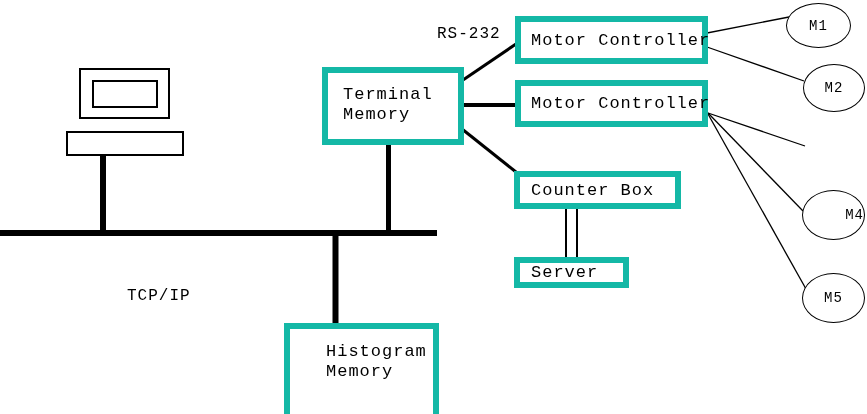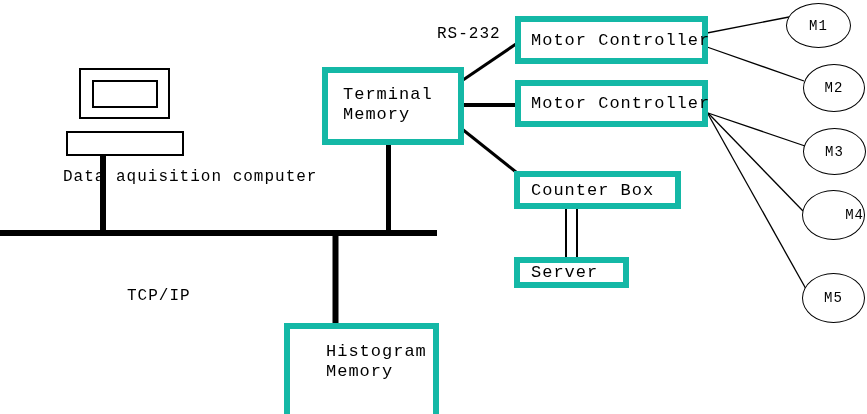--- a/index.html
+++ b/index.html
@@ -96,21 +96,20 @@
     <line x1="708" y1="113" x2="803" y2="211" stroke="#000" stroke-width="1.3"></line>
     <line x1="708" y1="114" x2="806" y2="289" stroke="#000" stroke-width="1.3"></line>
 
     <line x1="566" y1="208" x2="566" y2="258" stroke="#000" stroke-width="2"></line>
     <line x1="577" y1="208" x2="577" y2="258" stroke="#000" stroke-width="2"></line>
   </svg>
 
   <div class="monitor"></div>
   <div class="screen"></div>
   <div class="keyboard"></div>
-  <div class="lbl computer-label">Data aquisition computer</div>
 
   <div class="lbl rs232-label">RS-232</div>
   <div class="lbl tcpip-label">TCP/IP</div>
 
   <div class="node terminal-server multiline">
     <span>Terminal</span>
     <span>Memory</span>
   </div>
 
   <div class="node center-v mc1">
@@ -131,23 +130,20 @@
     <span>Histogram</span>
     <span>Memory</span>
   </div>
 
   <div class="motor m1">
     <span>M1</span>
   </div>
   <div class="motor m2">
     <span>M2</span>
   </div>
-  <div class="motor m3">
-    <span>M3</span>
-  </div>
   <div class="motor m4">
     <span>M4</span>
   </div>
   <div class="motor m5">
     <span>M5</span>
   </div>
 
 </div>
 
 </body></html>

